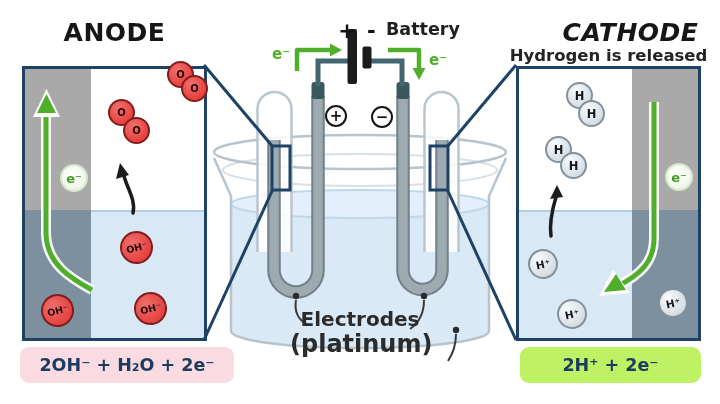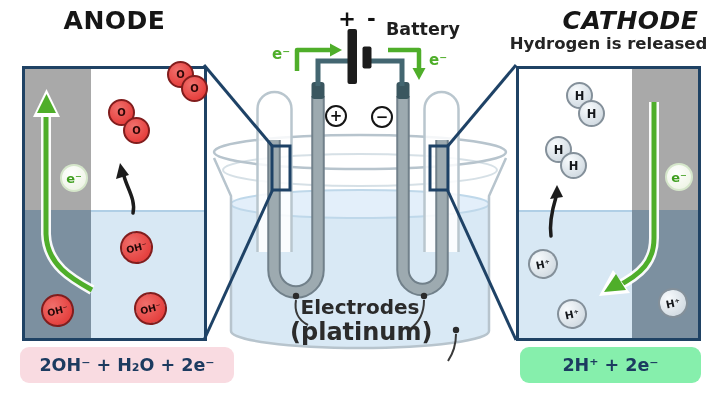--- a/index.html
+++ b/index.html
@@ -1,41 +1,41 @@
 <!DOCTYPE html>
 <html><head>
 <meta charset="utf-8">
 <style>
   html,body{margin:0;padding:0;background:#fff;}
   .stage{
     position:relative;width:720px;height:404px;background:#fff;overflow:hidden;
     font-family:"DejaVu Sans","Liberation Sans",sans-serif;color:#1b1b1b;
   }
   .abs{position:absolute;}
-  .ctr{text-align:center;}
+  .ctr{text-align:center;margin-top:12px;}
   
   .panel{position:absolute;top:66px;width:185px;height:275px;background:#fff;
          border:3px solid #1f4264;box-sizing:border-box;z-index:1;}
   .panel .strip-top{position:absolute;width:66px;top:0;height:141px;background:#a9a9a9;}
   .panel .strip-bot{position:absolute;width:66px;top:141px;bottom:0;background:#7c90a0;}
   .panel .water{position:absolute;top:141px;bottom:0;background:#d8e8f4;border-top:2px solid rgba(150,190,220,.6);box-sizing:border-box;}
   .panel-anode{left:22px;}
   .panel-cathode{left:516px;}
   .panel-anode .strip-top,.panel-anode .strip-bot{left:0;}
   .panel-anode .water{left:66px;right:0;}
   .panel-cathode .strip-top,.panel-cathode .strip-bot{left:113px;}
   .panel-cathode .water{left:0;width:113px;}
   
   .h-title{font-size:25px;font-weight:800;letter-spacing:.5px;color:#161616;z-index:4;}
   .h-sub{font-size:16.5px;font-weight:600;color:#242424;z-index:4;}
   
   .chip{position:absolute;top:347px;height:36px;border-radius:9px;display:flex;align-items:center;justify-content:center;
         font-size:17.5px;font-weight:700;color:#1c3b60;z-index:1;}
   .chip-anode{left:20px;width:214px;background:#f9dbe1;}
-  .chip-cathode{left:520px;width:181px;background:#86efac;}
+  .chip-cathode{left:520px;width:181px;background:#bef264;}
   
   .atom{position:absolute;border-radius:50%;display:flex;align-items:center;justify-content:center;
         box-sizing:border-box;z-index:3;font-weight:700;}
   .atom-o{width:27px;height:27px;background:radial-gradient(circle at 38% 32%,#f0716d,#e6403e 72%);
           border:2px solid #811d1d;color:#2d0707;font-size:10px;}
   .ion-oh{width:33px;height:33px;background:radial-gradient(circle at 38% 32%,#ef6f6b,#e5413f 72%);
           border:2px solid #811d1d;color:#240808;font-size:9.5px;transform:rotate(-14deg);}
   .atom-h{width:27px;height:27px;background:radial-gradient(circle at 35% 28%,#f8fbfd,#d3dce3 75%);
           border:2px solid #84909a;color:#14171b;font-size:11.5px;}
   .ion-h{width:30px;height:30px;background:radial-gradient(circle at 35% 28%,#f8fbfd,#d3dce3 75%);

